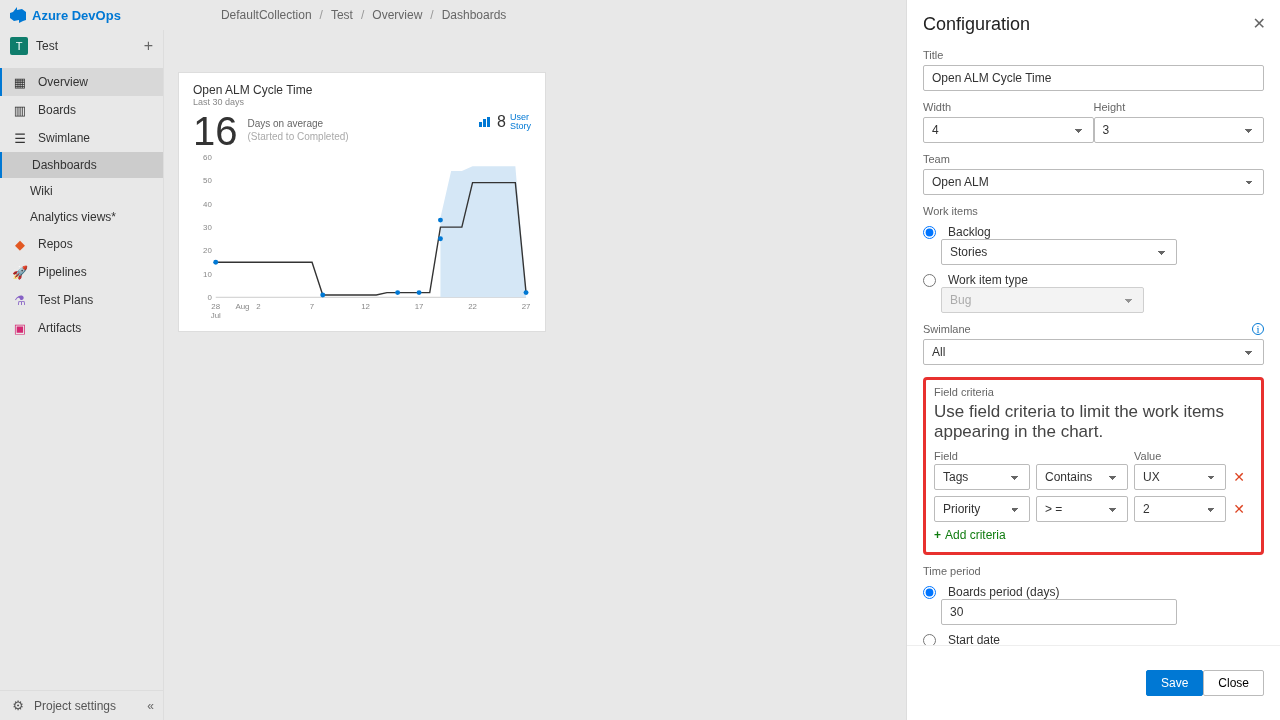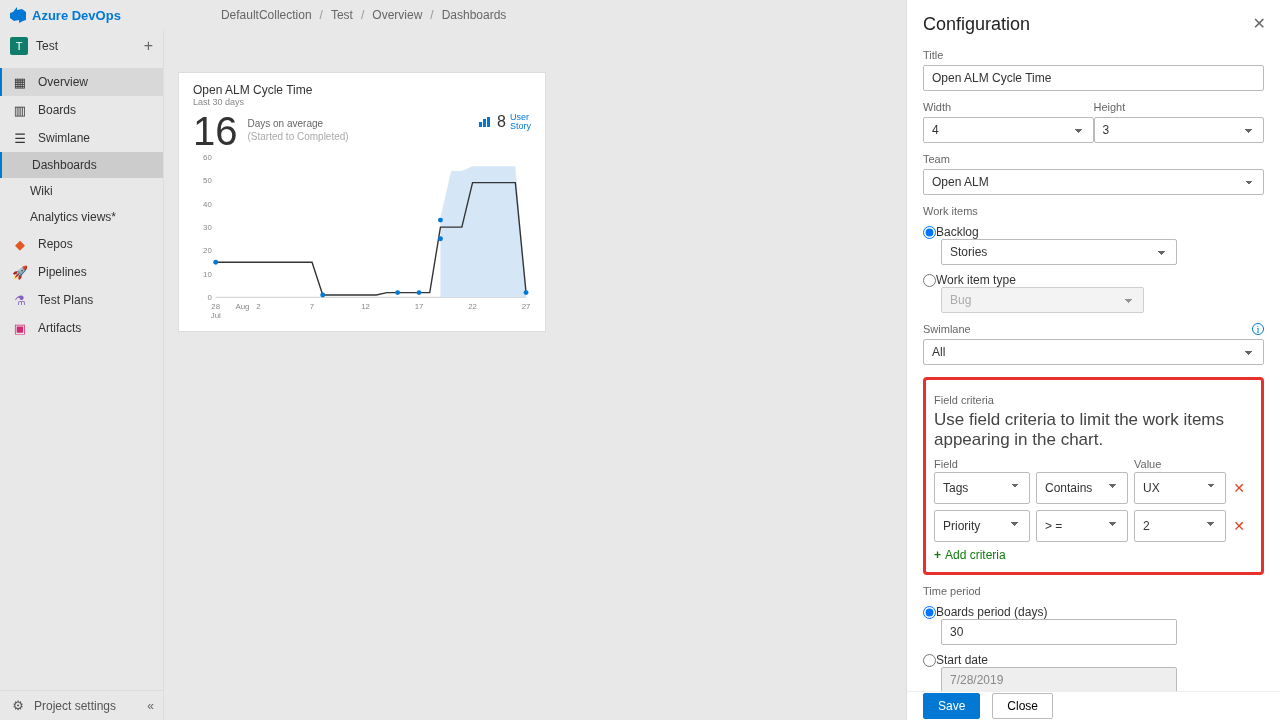--- a/index.html
+++ b/index.html
@@ -50,40 +50,40 @@
 .panel-inner{padding:14px 16px;overflow-y:auto;flex:1}
 .panel h2{margin:0 0 14px 0;font-size:18px;font-weight:400;color:#222}
 .close-x{position:absolute;right:14px;top:14px;font-size:16px;color:#666;cursor:pointer}
 .flabel{font-size:11px;color:#666;margin-bottom:4px;margin-top:10px;display:block}
 .flabel.first{margin-top:0}
 .finput, .fselect{width:100%;height:26px;border:1px solid #bbb;border-radius:2px;padding:0 8px;font-size:12px;color:#333;background:#fff}
 .fselect{appearance:none;background-image:linear-gradient(45deg,transparent 50%,#666 50%),linear-gradient(135deg,#666 50%,transparent 50%);background-position:calc(100% - 14px) 11px,calc(100% - 10px) 11px;background-size:4px 4px,4px 4px;background-repeat:no-repeat;padding-right:24px}
 .fselect.disabled{background-color:#eee;color:#888}
 .row2{display:flex;gap:0}
 .row2 > div{flex:1}
-.radio-row{display:flex;align-items:center;gap:0;margin-top:8px;font-size:12px;color:#333}
+.radio-row{display:flex;align-items:center;gap:12px;margin-top:8px;font-size:12px;color:#333}
 .radio-row input{margin:0}
 .indented{margin-left:18px}
 .help-icon{float:right;color:#0078d4;font-size:11px;border:1px solid #0078d4;border-radius:50%;width:12px;height:12px;display:inline-flex;align-items:center;justify-content:center;font-family:serif}
 
 
-.criteria-box{border:3px solid #e8312f;border-radius:4px;padding:14px 8px 10px;margin-top:12px}
+.criteria-box{border:3px solid #e8312f;border-radius:4px;padding:6px 8px 10px;margin-top:12px}
 .criteria-box .flabel{margin-top:0}
 .hint{font-size:17px;color:#444;margin:4px 0 8px}
 .crit-head{display:flex;gap:6px;font-size:11px;color:#666;margin-bottom:2px}
 .crit-head .c1{width:96px}.crit-head .c2{width:92px}.crit-head .c3{flex:1}
 .crit-row{display:flex;gap:6px;align-items:center;margin-bottom:6px}
-.crit-row .fselect{height:32px}
+.crit-row .fselect{height:26px}
 .crit-row .c1{width:96px}.crit-row .c2{width:92px}.crit-row .c3{width:92px}
 .crit-row .del{color:#d42;font-size:14px;cursor:pointer;width:14px;text-align:center}
 .add-crit{color:#107c10;font-size:12px;cursor:pointer;display:flex;align-items:center;gap:4px;margin-top:2px}
 .add-crit .plus{color:#107c10;font-weight:bold}
 
 
-.panel-foot{border-top:1px solid #eee;padding:1px 16px;display:flex;gap:12px}
+.panel-foot{border-top:1px solid #eee;padding:24px 16px;display:flex;justify-content:flex-end;gap:0}
 .btn{height:26px;padding:0 14px;border:1px solid #bbb;border-radius:2px;background:#fff;font-size:12px;cursor:pointer}
 .btn.primary{background:#0078d4;border-color:#0078d4;color:#fff}
 </style>
 </head>
 <body>
 
 <div class="topbar">
   <div class="logo">
     <span class="logo-icon">
       <svg viewBox="0 0 16 16">

